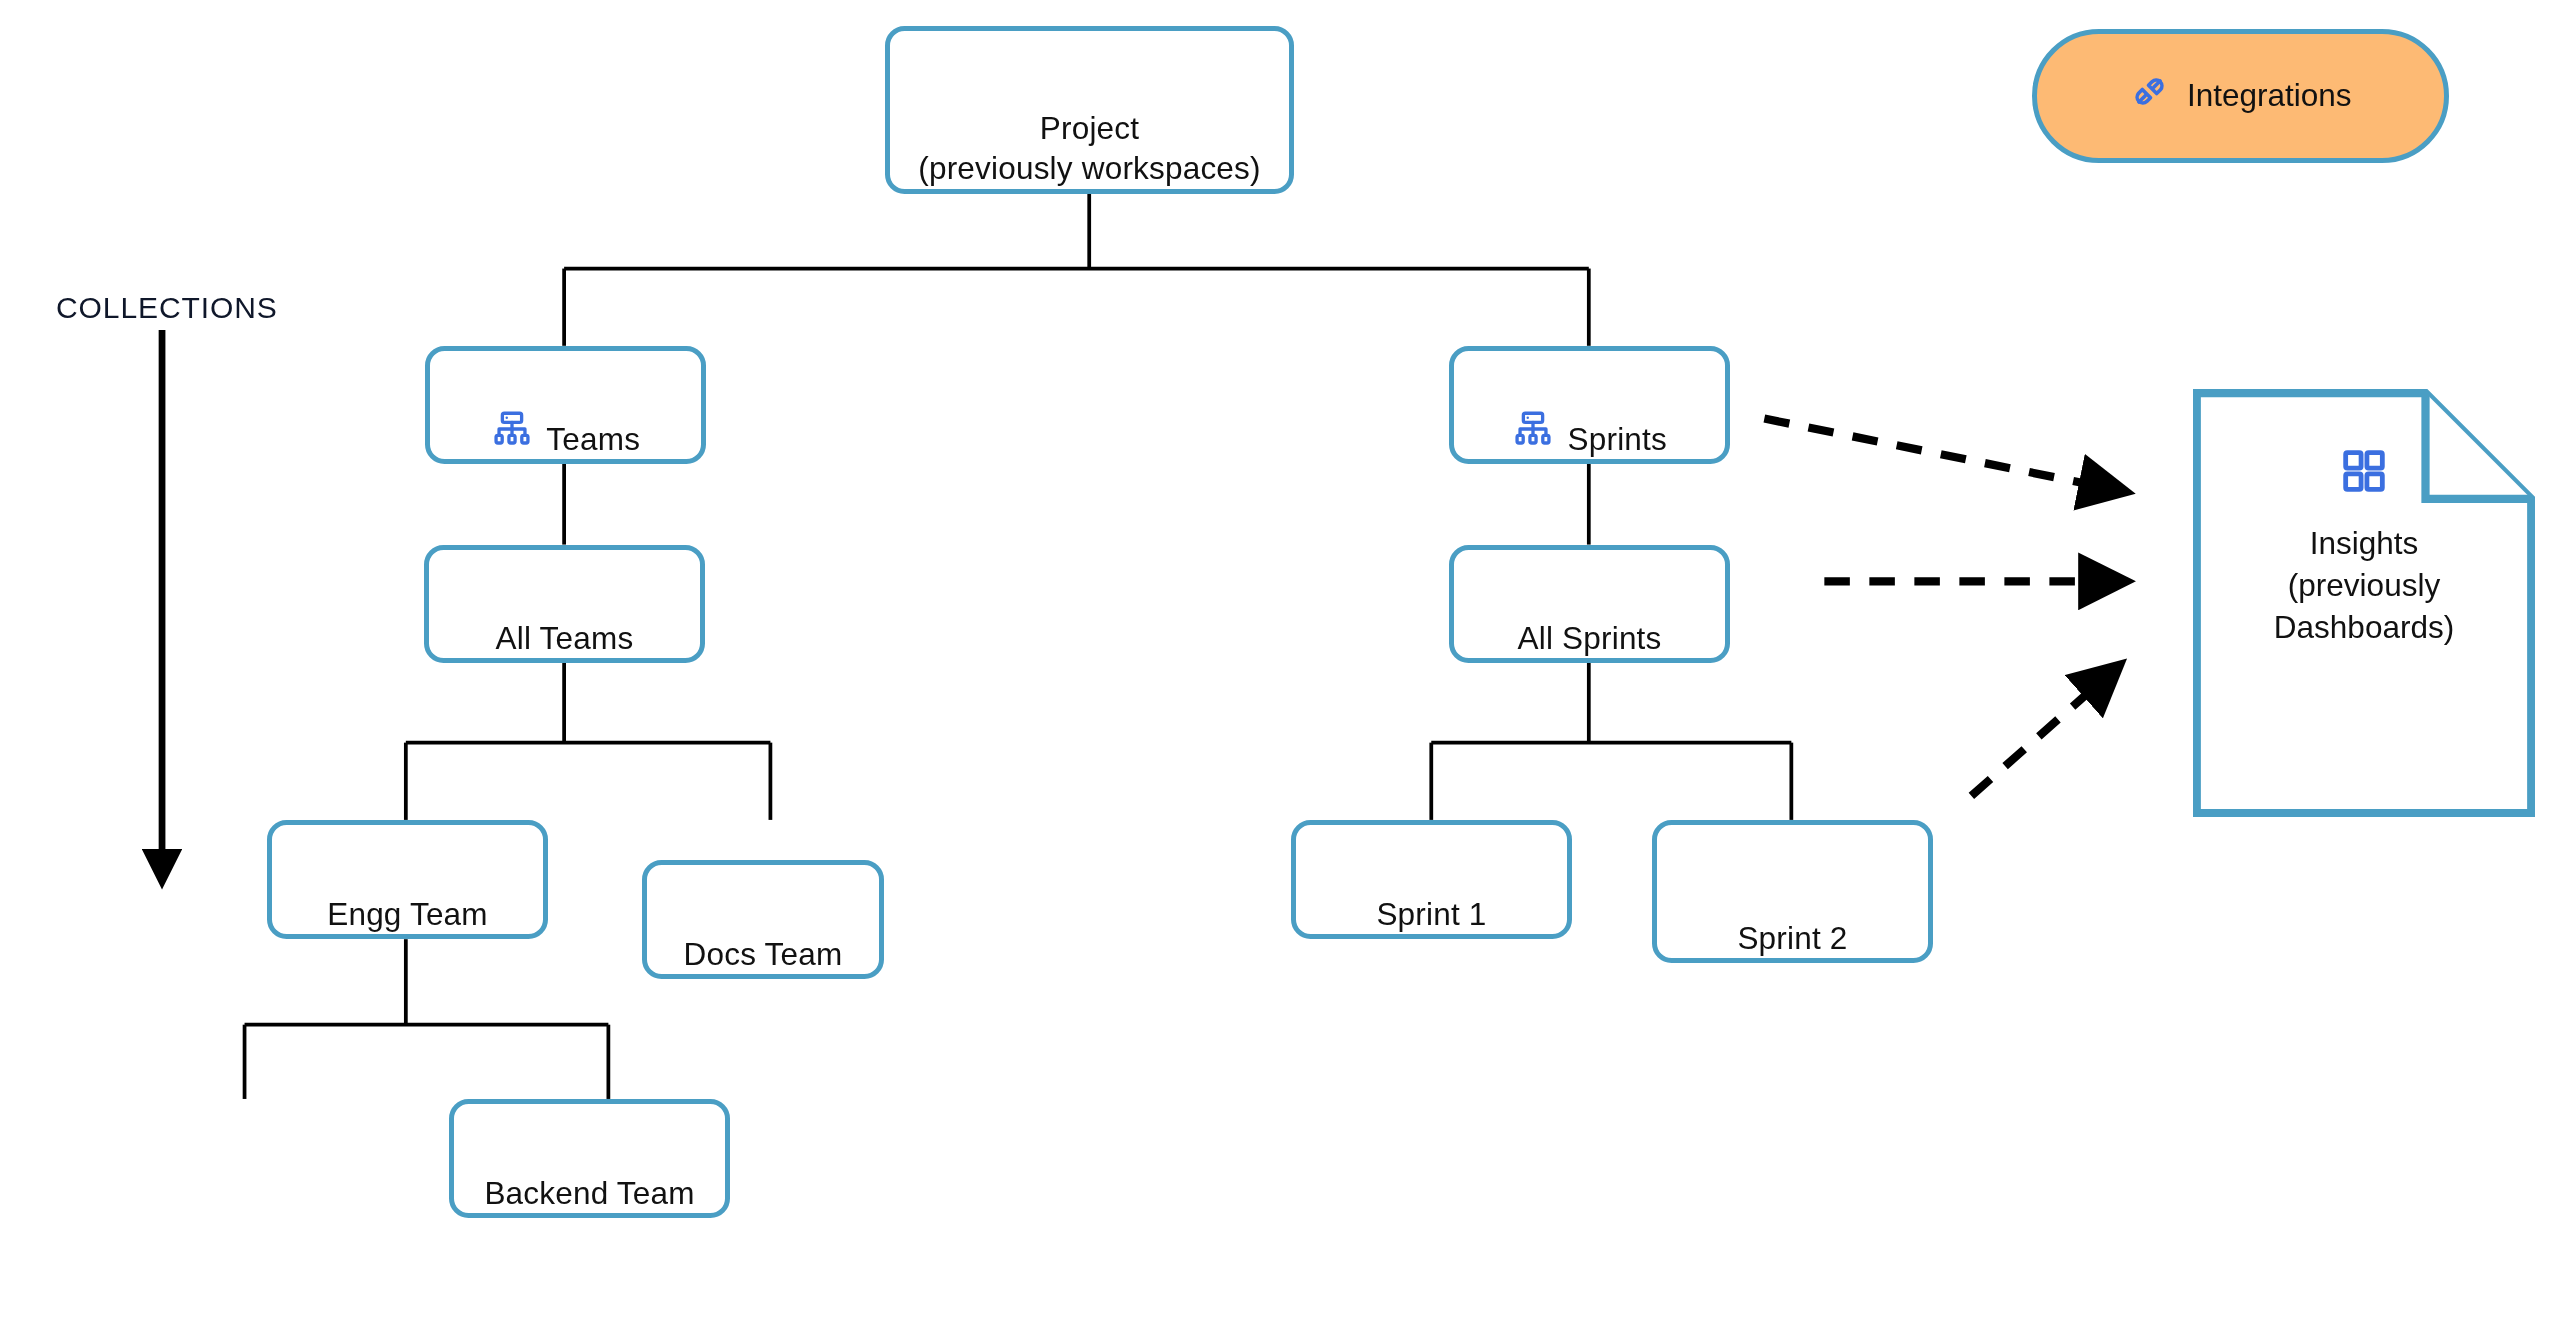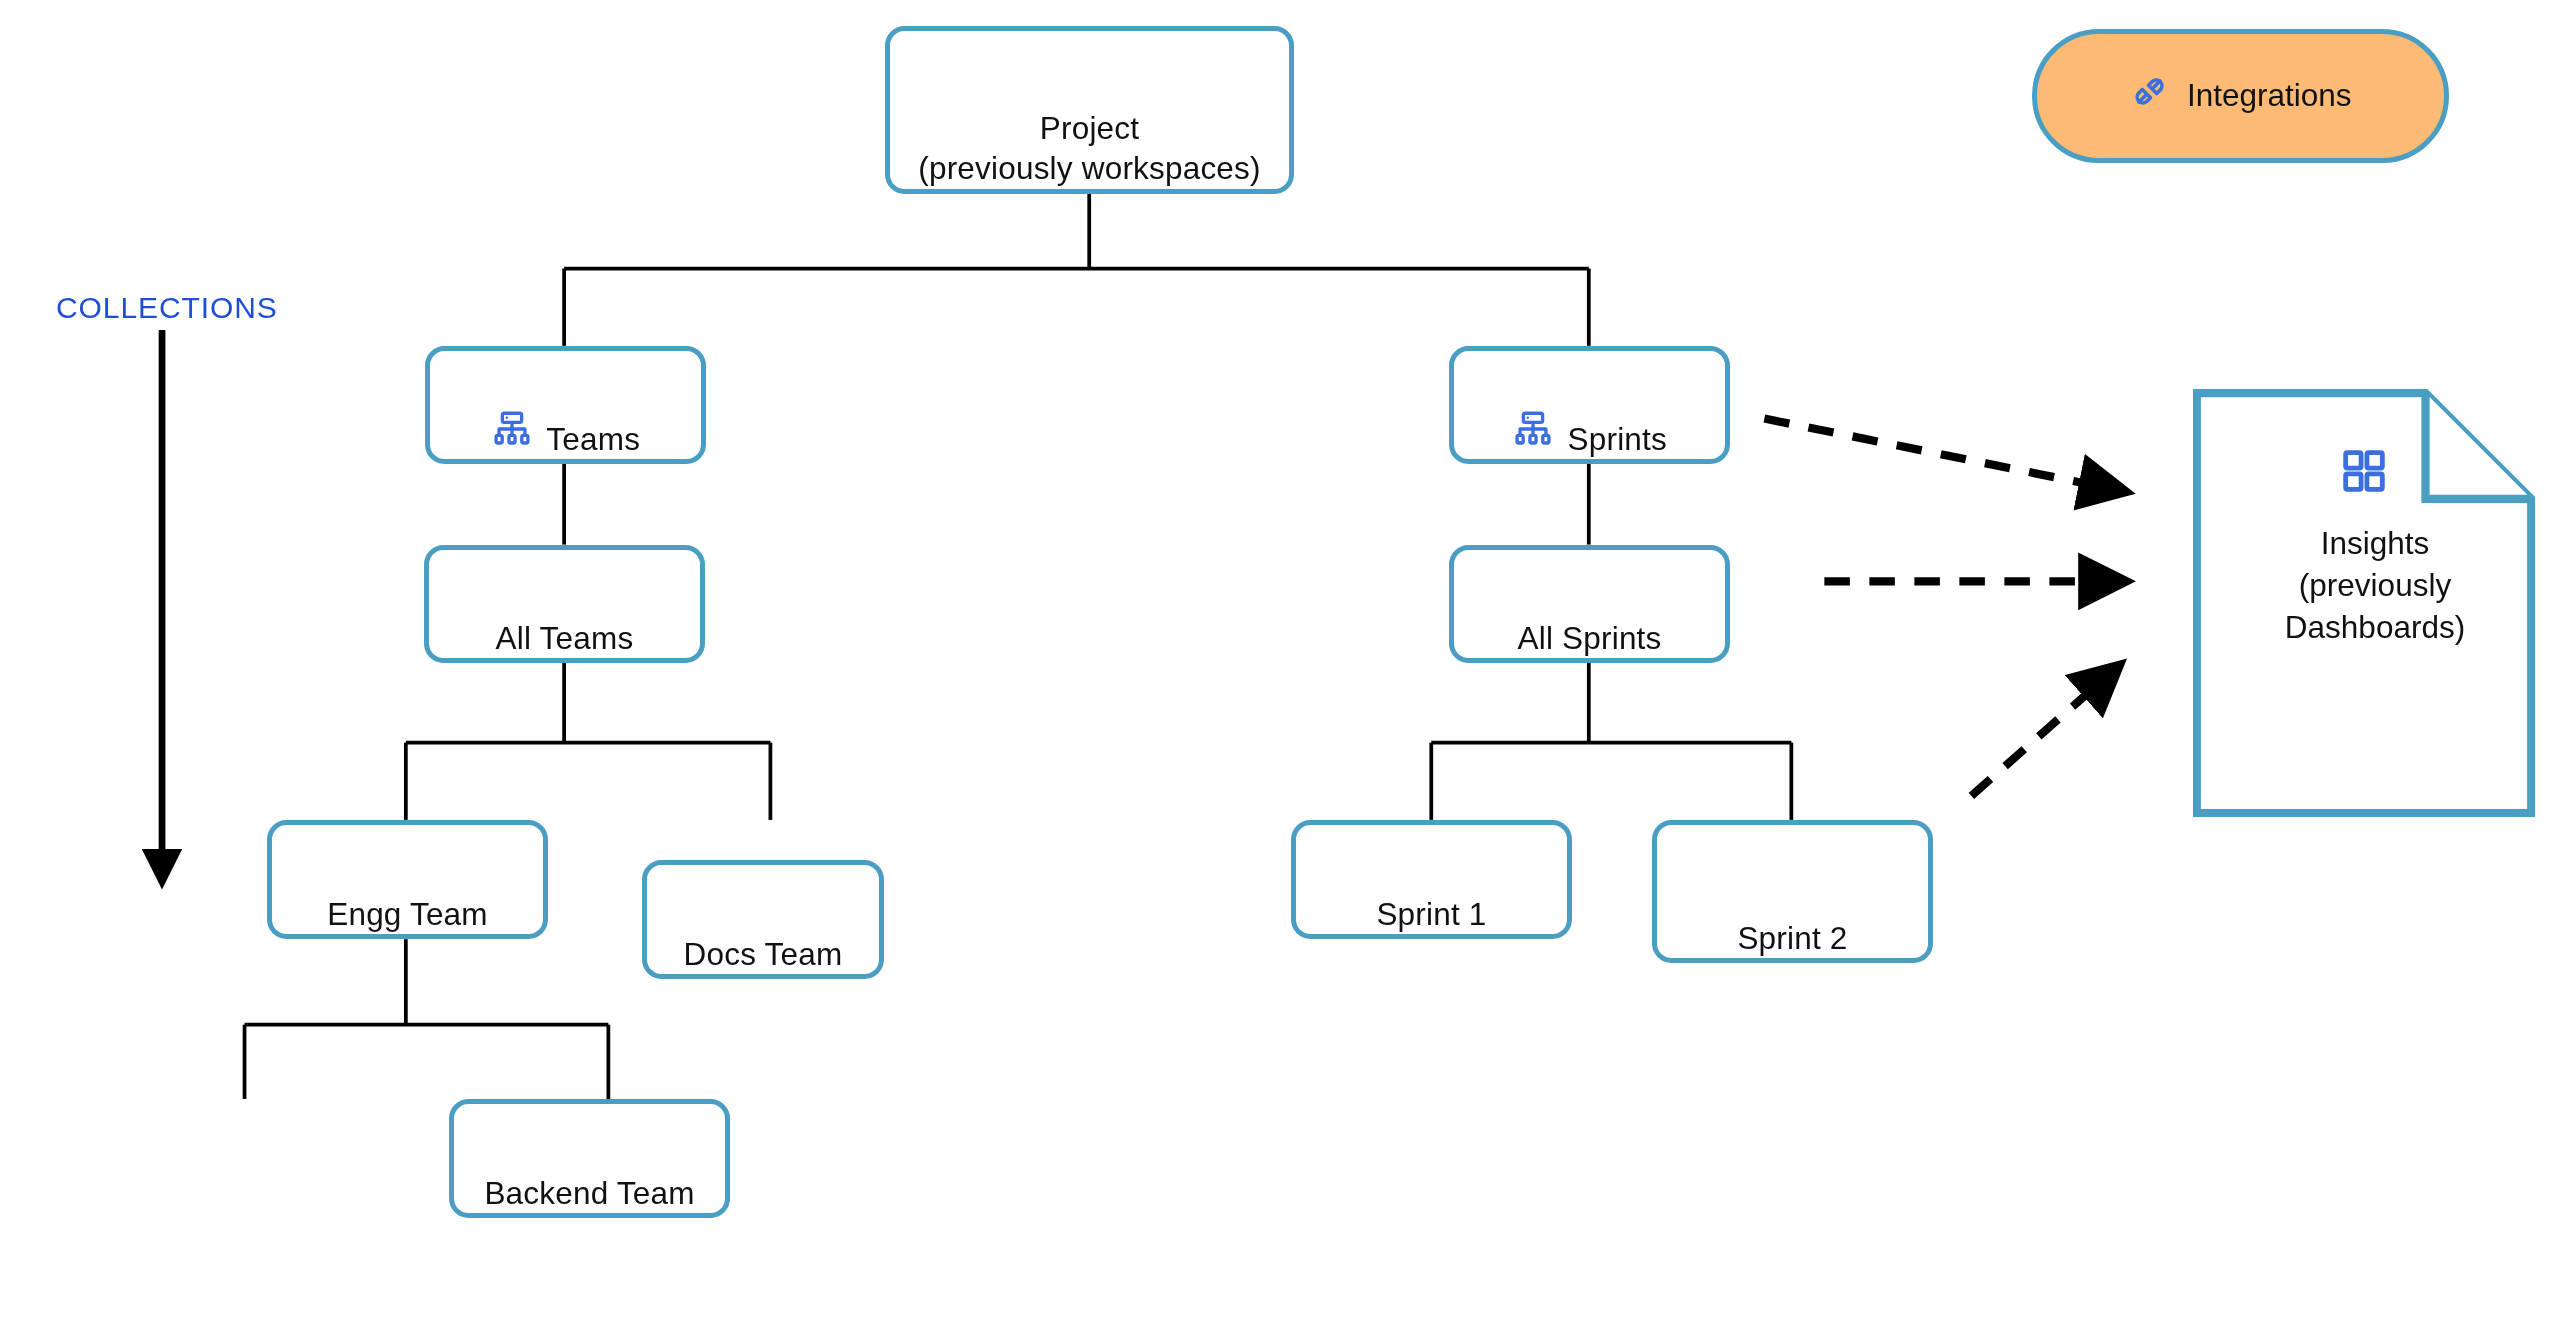--- a/index.html
+++ b/index.html
@@ -64,42 +64,41 @@
     justify-content: center;
     gap: 16.5px;
     color: #111111;
     font-size: 31.5px;
     z-index: 3;
   }
 
   
   .section-label {
     position: absolute;
-    color: #1d4ed8;
+    color: #0f172a;
     font-size: 30px;
     letter-spacing: 0.9px;
     white-space: nowrap;
     z-index: 3;
   }
 
   
   .doc-wrap {
     position: absolute;
     z-index: 3;
   }
   .doc-text {
     position: absolute;
     left: 0;
     width: 100%;
     text-align: center;
     color: #111111;
     font-size: 31.5px;
     line-height: 1.33;
     white-space: pre-line;
-    padding-left: 11px;
   }
   .doc-icon {
     position: absolute;
   }
 
   .icon { display: block; }
 </style>
 </head>
 <body>
 

